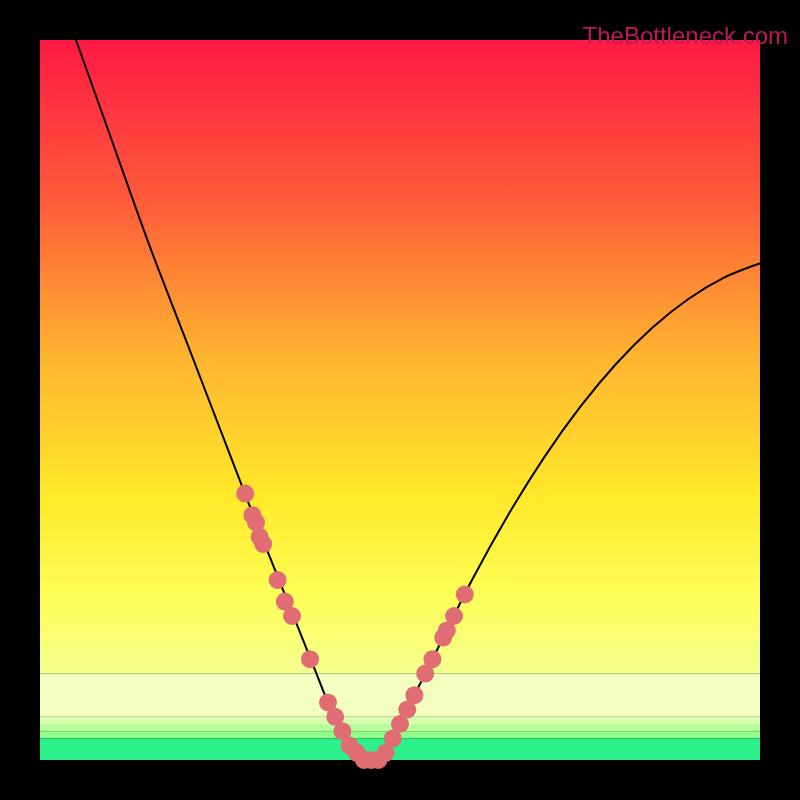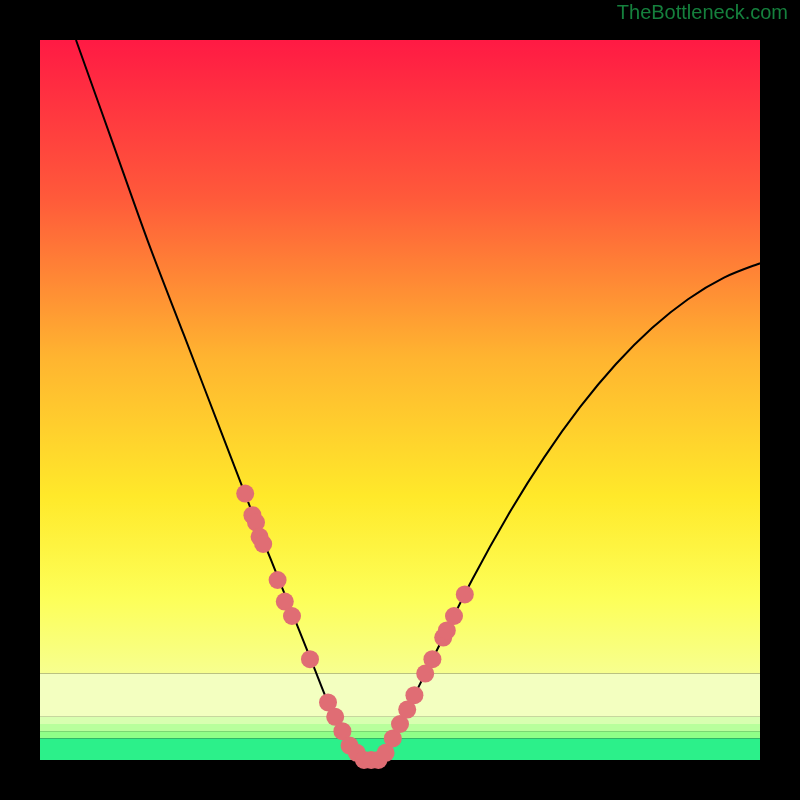--- a/index.html
+++ b/index.html
@@ -10,25 +10,25 @@
     height: 800px;
     overflow: hidden;
   }
   .container {
     position: relative;
     width: 800px;
     height: 800px;
   }
   .watermark {
     position: absolute;
-    top: 1px;
+    top: 22px;
     right: 12px;
     font-family: Arial, Helvetica, sans-serif;
-    font-size: 20px;
-    color: #15803d;
+    font-size: 24px;
+    color: #be185d;
     z-index: 10;
   }
   svg {
     display: block;
   }
 </style>
 </head>
 <body>
 
 <div class="container">

